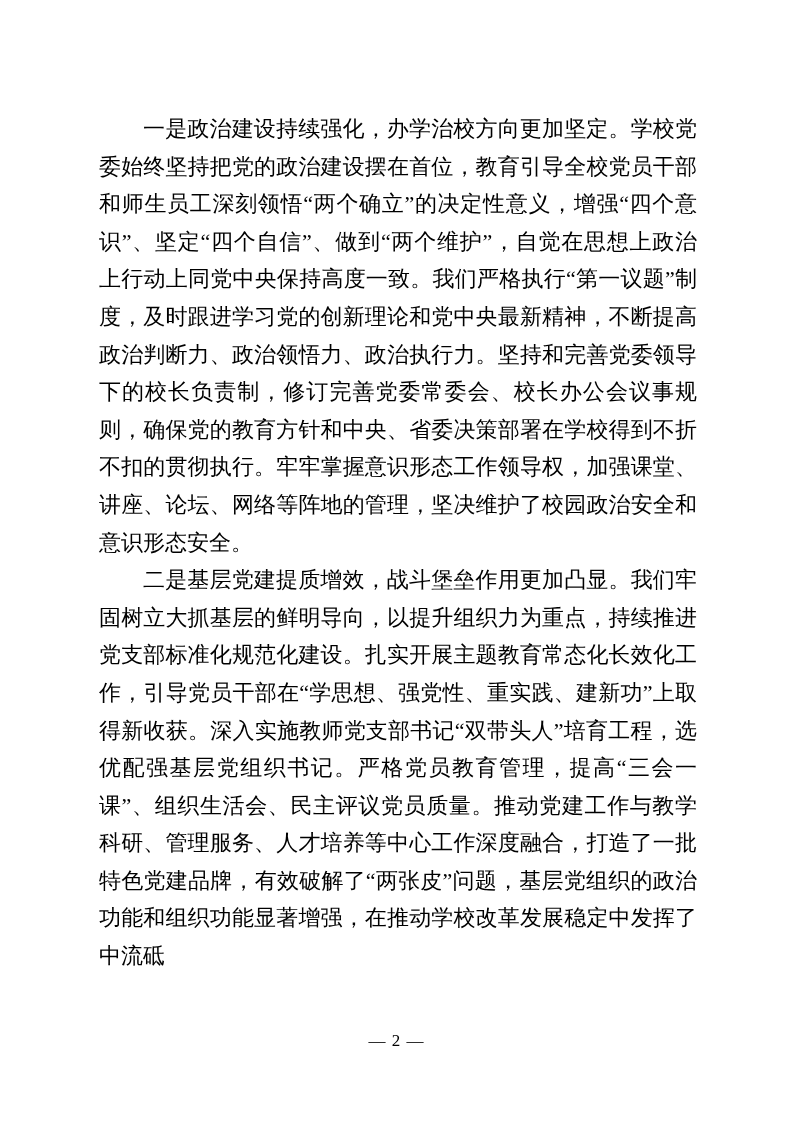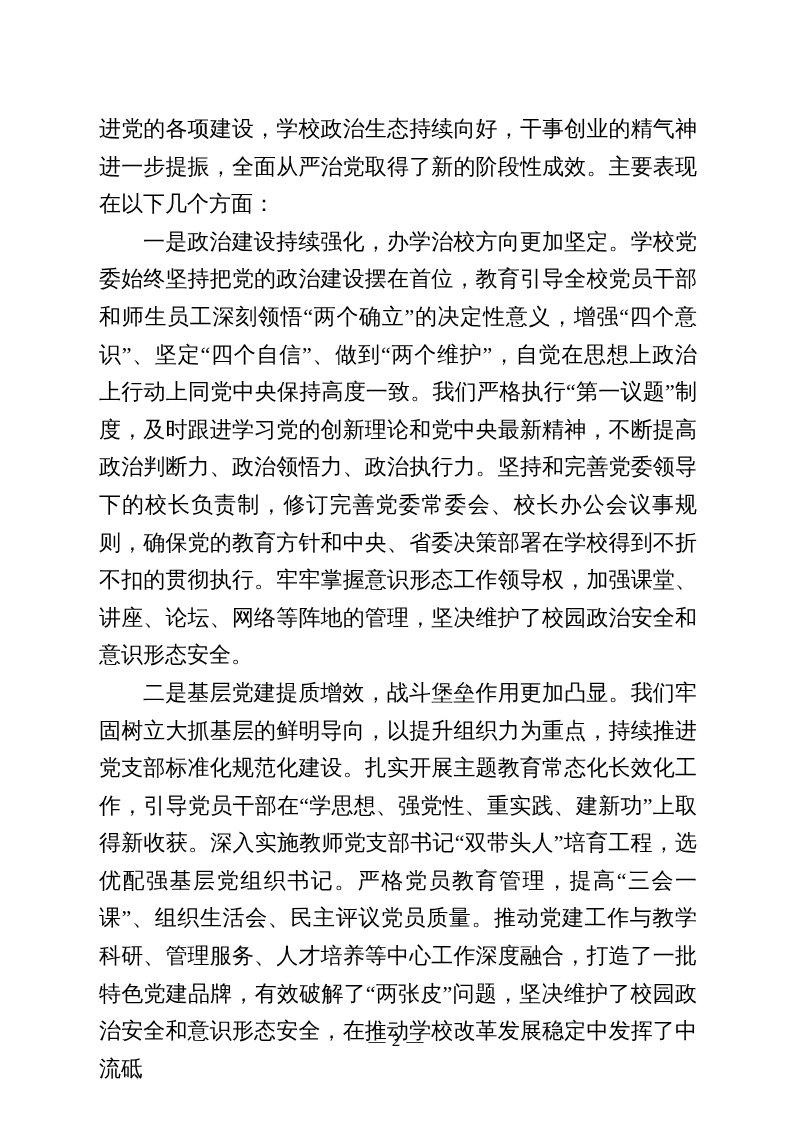--- a/index.html
+++ b/index.html
@@ -47,20 +47,19 @@
     font-size: 17px;
     line-height: 22px;
     letter-spacing: 1px;
   }
 </style>
 </head>
 <body>
 
 <div class="doc-page">
   <div class="text-block">
-    <p class="para">进党的各项建设，学校政治生态持续向好，干事创业的精气神进一步提振，全面从严治党取得了新的阶段性成效。主要表现在以下几个方面：</p>
     <p class="para indent-2em">一是政治建设持续强化，办学治校方向更加坚定。学校党委始终坚持把党的政治建设摆在首位，教育引导全校党员干部和师生员工深刻领悟“两个确立”的决定性意义，增强“四个意识”、坚定“四个自信”、做到“两个维护”，自觉在思想上政治上行动上同党中央保持高度一致。我们严格执行“第一议题”制度，及时跟进学习党的创新理论和党中央最新精神，不断提高政治判断力、政治领悟力、政治执行力。坚持和完善党委领导下的校长负责制，修订完善党委常委会、校长办公会议事规则，确保党的教育方针和中央、省委决策部署在学校得到不折不扣的贯彻执行。牢牢掌握意识形态工作领导权，加强课堂、讲座、论坛、网络等阵地的管理，坚决维护了校园政治安全和意识形态安全。</p>
-    <p class="para indent-2em">二是基层党建提质增效，战斗堡垒作用更加凸显。我们牢固树立大抓基层的鲜明导向，以提升组织力为重点，持续推进党支部标准化规范化建设。扎实开展主题教育常态化长效化工作，引导党员干部在“学思想、强党性、重实践、建新功”上取得新收获。深入实施教师党支部书记“双带头人”培育工程，选优配强基层党组织书记。严格党员教育管理，提高“三会一课”、组织生活会、民主评议党员质量。推动党建工作与教学科研、管理服务、人才培养等中心工作深度融合，打造了一批特色党建品牌，有效破解了“两张皮”问题，坚决维护了校园政治安全和意识形态安全，在推动学校改革发展稳定中发挥了中流砥</p>
+    <p class="para indent-2em">二是基层党建提质增效，战斗堡垒作用更加凸显。我们牢固树立大抓基层的鲜明导向，以提升组织力为重点，持续推进党支部标准化规范化建设。扎实开展主题教育常态化长效化工作，引导党员干部在“学思想、强党性、重实践、建新功”上取得新收获。深入实施教师党支部书记“双带头人”培育工程，选优配强基层党组织书记。严格党员教育管理，提高“三会一课”、组织生活会、民主评议党员质量。推动党建工作与教学科研、管理服务、人才培养等中心工作深度融合，打造了一批特色党建品牌，有效破解了“两张皮”问题，基层党组织的政治功能和组织功能显著增强，在推动学校改革发展稳定中发挥了中流砥</p>
   </div>
   <div class="page-footer">
     <span>— 2 —</span>
   </div>
 </div>
 
 </body></html>

